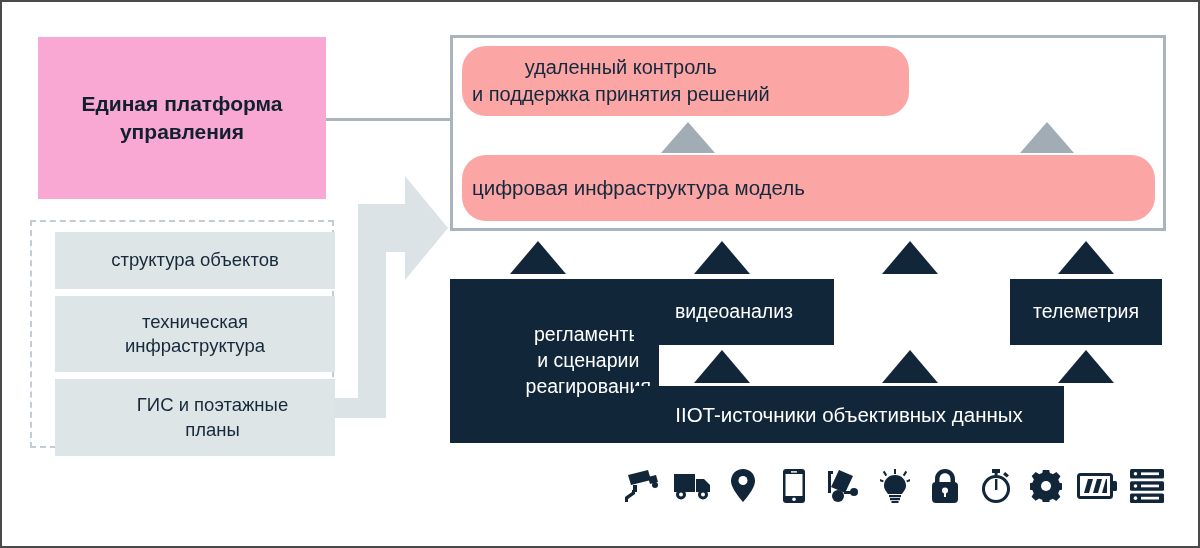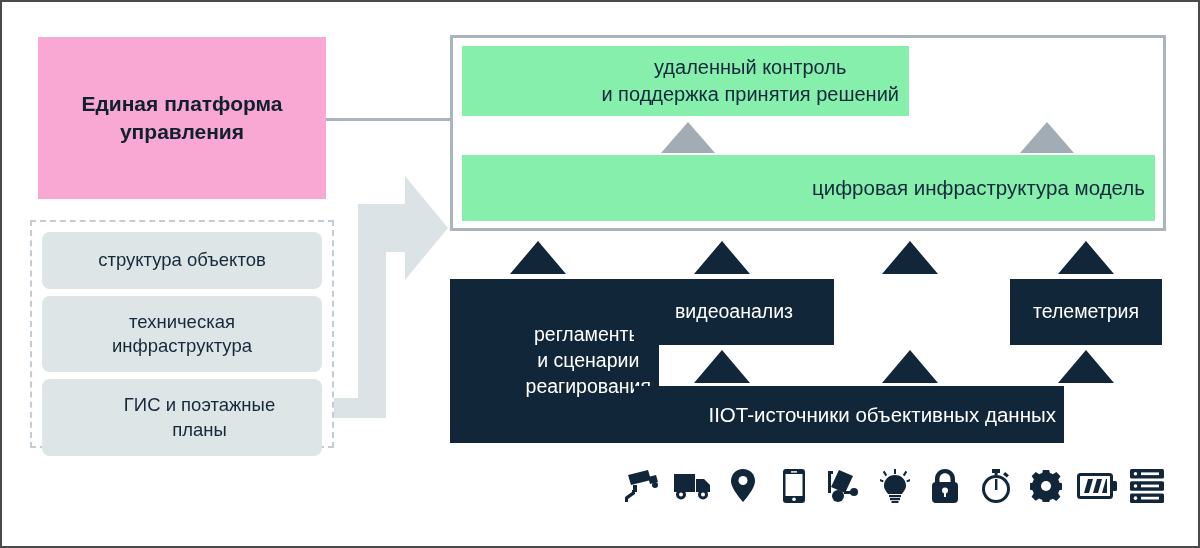--- a/index.html
+++ b/index.html
@@ -36,21 +36,21 @@
     background:#ffffff;
   }
   .lightbox{
     background:#DEE5E7;
     color:#16293a;
     display:flex;align-items:center;justify-content:center;
     text-align:center;
     font-size:18.5px;
     line-height:1.3;
     padding:0 10px;
-    left:40px;width:280px;border-radius:8px;
+    left:53px;width:280px;
   }
   .lb1{top:230px;height:57px;}
   .lb2{top:294px;height:76px;}
   .lb3{top:377px;height:77px;padding-left:45px;}
 
   
   .connector{
     left:324px;top:116px;width:128px;height:3px;
     background:#aab4bd;
   }
@@ -58,27 +58,28 @@
   
   .elbow{left:330px;top:166px;width:118px;height:250px;}
 
   
   .group-outline{
     left:448px;top:33px;width:716px;height:196px;
     border:3px solid #aab4bd;
     background:#ffffff;
   }
   .graybox{
-    background:#86efac;
+    background:#fca5a5;
     color:#13293c;
-    display:flex;align-items:center;justify-content:flex-end;
+    display:flex;align-items:center;justify-content:flex-start;
     text-align:center;
     font-size:20px;
     line-height:1.34;
     padding:0 10px;
+    border-radius:24px;
   }
   .gb-remote{left:460px;top:44px;width:447px;height:70px;}
   .gb-visual{left:937px;top:44px;width:216px;height:70px;}
   .gb-model{left:460px;top:153px;width:693px;height:66px;font-size:20.5px;}
 
   
   .tri-gray{
     width:0;height:0;
     border-left:27px solid transparent;
     border-right:27px solid transparent;
@@ -94,21 +95,21 @@
     display:flex;align-items:center;justify-content:center;
     text-align:center;
     font-size:19.5px;
     line-height:1.32;
     padding:0 8px;
   }
   .db-reg{left:448px;top:277px;width:209px;height:164px;justify-content:flex-end;}
   .db-video{left:632px;top:277px;width:200px;height:66px;}
   .db-monit{left:824px;top:277px;width:168px;height:66px;}
   .db-telem{left:1008px;top:277px;width:152px;height:66px;}
-  .db-iiot{left:632px;top:384px;width:430px;height:57px;font-size:20.5px;justify-content:flex-end;}
+  .db-iiot{left:632px;top:384px;width:430px;height:57px;font-size:20.5px;}
 
   
   .tri-dark{
     width:0;height:0;
     border-left:28px solid transparent;
     border-right:28px solid transparent;
     border-bottom:33px solid #12263a;
   }
   .td-a{left:508px;top:239px;}
   .td-b{left:692px;top:239px;}

